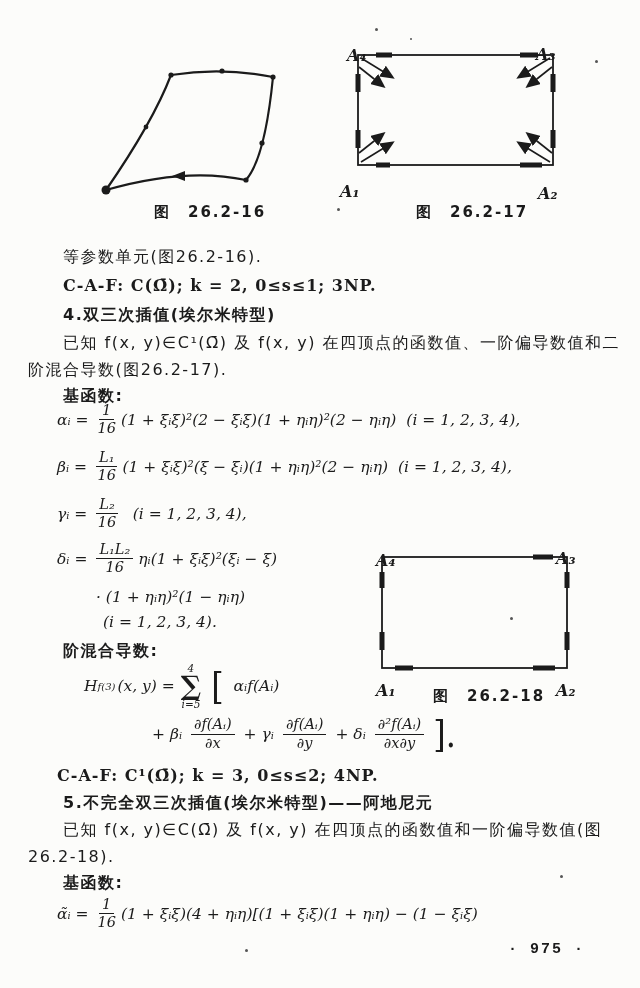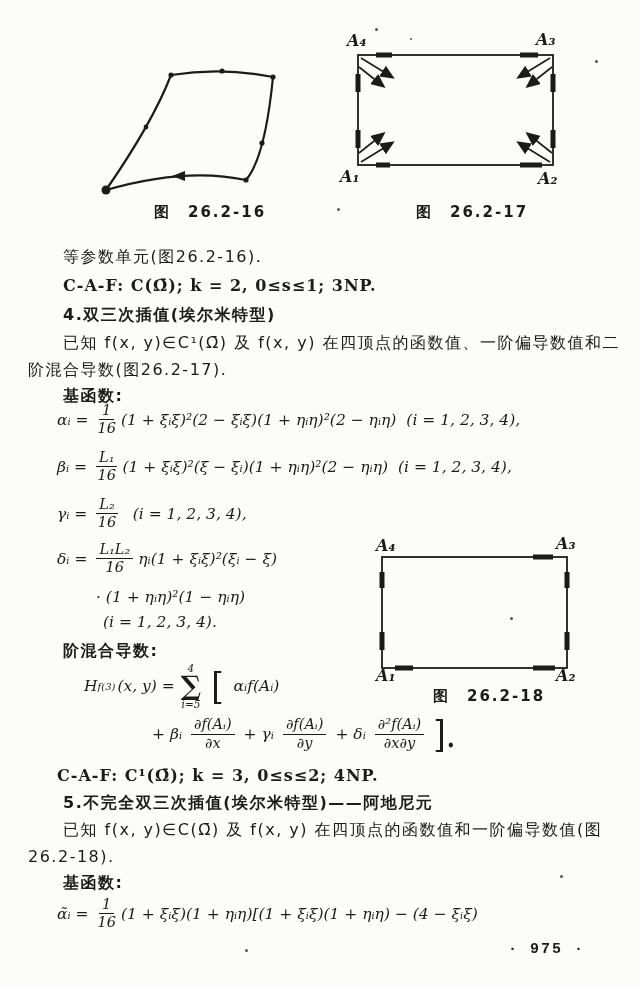--- a/index.html
+++ b/index.html
@@ -8,21 +8,21 @@
 
   
   .cn{position:absolute;font-family:"DejaVu Sans","DejaVu Serif",sans-serif;font-size:16px;
       letter-spacing:1.5px;white-space:nowrap;color:#1b1b1b;}
   .cn.bold{font-weight:bold;}
   .caf{position:absolute;font-family:"DejaVu Serif",serif;font-weight:bold;font-size:16px;
        letter-spacing:1px;white-space:nowrap;}
   .caption{position:absolute;font-family:"DejaVu Sans",sans-serif;font-weight:bold;
            font-size:15px;letter-spacing:2px;white-space:nowrap;margin-left:16px;}
   .corner-label{position:absolute;font-family:"DejaVu Serif",serif;font-style:italic;
-                font-size:16px;font-weight:bold;white-space:nowrap;}
+                font-size:16px;font-weight:bold;white-space:nowrap;margin-top:15px;}
   .pageno{position:absolute;font-family:Liberation Mono, monospace;font-weight:bold;font-size:15px;
           letter-spacing:2px;}
 
   
   .frow{position:absolute;display:flex;align-items:center;white-space:nowrap;
         font-family:"DejaVu Serif",serif;font-style:italic;font-size:15.5px;}
   .frow .lhs{margin-right:4px;}
   .frac{display:inline-flex;flex-direction:column;align-items:center;vertical-align:middle;
         margin:0 5px;line-height:1.05;font-size:14.5px;}
   .frac .num{border-bottom:1.4px solid #1b1b1b;padding:0 3px 1px 3px;}
@@ -211,21 +211,21 @@
   <div class="cn" style="left:63px;top:820px">已知 f(x, y)∈C(Ω̄) 及 f(x, y) 在四顶点的函数值和一阶偏导数值(图</div>
   <div class="cn" style="left:28px;top:847px">26.2-18).</div>
   <div class="cn bold" style="left:63px;top:873px">基函数:</div>
 
   <div class="frow" style="left:57px;top:897px">
     <span class="lhs">α̃ᵢ =</span>
     <span class="frac">
       <span class="num">1</span>
       <span class="den">16</span>
     </span>
-    <span>(1 + ξᵢξ)(1 + ηᵢη)[(1 + ξᵢξ)(1 + ηᵢη) − (4 − ξᵢξ)</span>
+    <span>(1 + ξᵢξ)(4 + ηᵢη)[(1 + ξᵢξ)(1 + ηᵢη) − (1 − ξᵢξ)</span>
   </div>
 
   <div class="pageno" style="left:508px;top:941px">· 975 ·</div>
 
   <div class="speck" style="left:375px;top:28px;width:3px;height:3px"></div>
   <div class="speck" style="left:410px;top:38px;width:2px;height:2px"></div>
   <div class="speck" style="left:337px;top:208px;width:3px;height:3px"></div>
   <div class="speck" style="left:595px;top:60px;width:3px;height:3px"></div>
   <div class="speck" style="left:510px;top:617px;width:3px;height:3px"></div>
   <div class="speck" style="left:245px;top:949px;width:3px;height:3px"></div>

